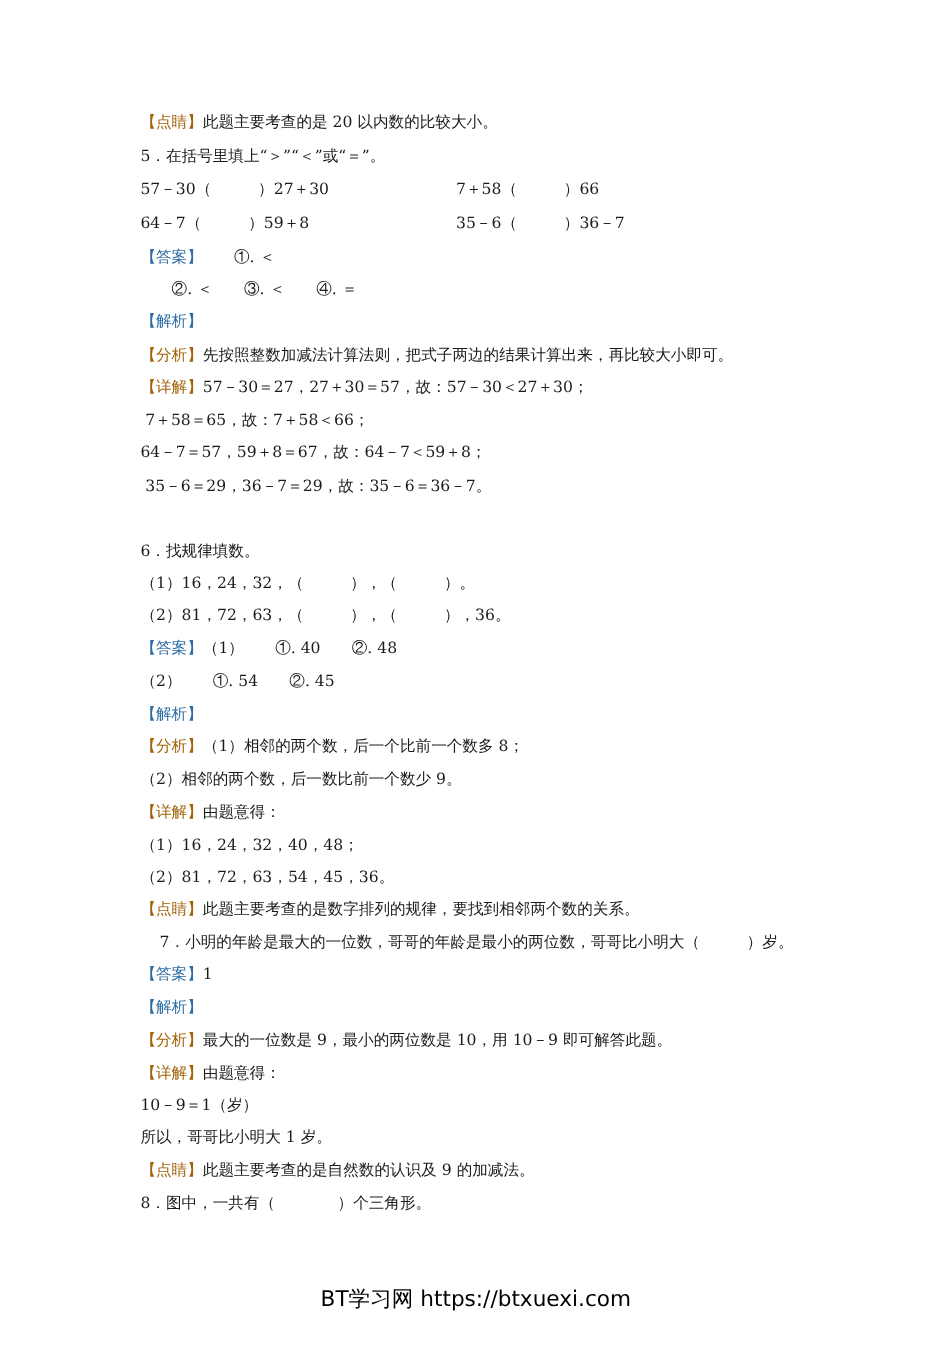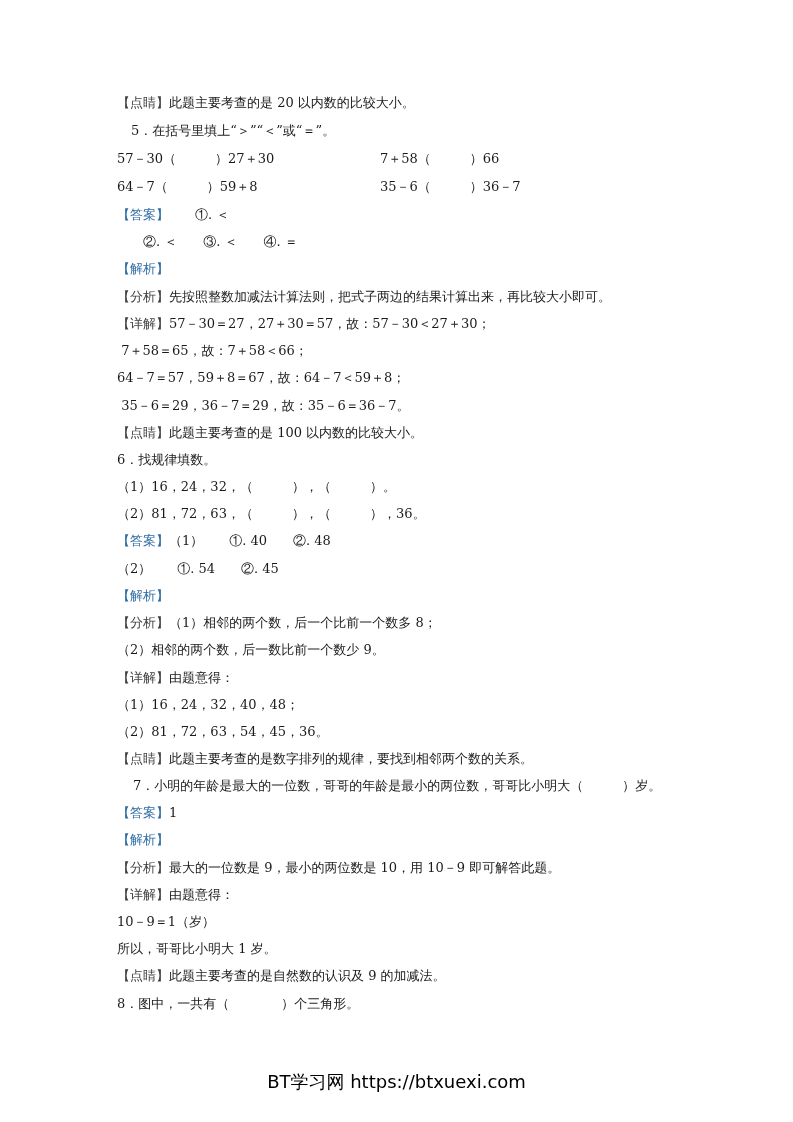--- a/index.html
+++ b/index.html
@@ -1,43 +1,42 @@
 <!DOCTYPE html>
 <html><head>
 <meta charset="utf-8">
 <style>
   html, body { margin:0; padding:0; background:#ffffff; }
   body { width:793px; height:1122px; position:relative; overflow:hidden;
          font-family:"DejaVu Serif","Liberation Serif",serif; color:#1a1a1a; }
   .page { position:absolute; left:0; top:0; width:793px; height:1122px; }
   .line { position:absolute; left:117px; font-size:13px; line-height:18px; white-space:pre; }
   .tag-blue { color:#2e6da4;margin-top:34px; }
-  .tag-black { color:#404040; }
+  .tag-black { color:#a16207; }
   .footer { position:absolute; left:0; width:793px; top:1070px; text-align:center;
             font-family:"DejaVu Sans","Liberation Sans",sans-serif; font-size:18px; color:#000000; }
 </style>
 </head>
 <body>
 
 <div class="page" id="page">
     <div class="line" style="top: 94px; left: 117px;"><span class="tag-black">【点睛】</span><span>此题主要考查的是 20 以内数的比较大小。</span></div>
-    <div class="line" style="top: 122px; left: 131px; text-align: center;"><span>5．在括号里填上“＞”“＜”或“＝”。</span></div>
+    <div class="line" style="top: 122px; left: 117px; text-align: center;"><span>5．在括号里填上“＞”“＜”或“＝”。</span></div>
     <div class="line" style="top: 150px; left: 117px;"><span>57－30（　　　）27＋30</span></div>
     <div class="line" style="top: 150px; left: 380px;">7＋58（　　　）66</div>
     <div class="line" style="top: 178px; left: 117px;"><span>64－7（　　　）59＋8</span></div>
     <div class="line" style="top: 178px; left: 380px;">35－6（　　　）36－7</div>
     <div class="line" style="top: 206px; left: 117px;"><span class="tag-blue">【答案】</span><span>　　①. ＜</span></div>
     <div class="line" style="top: 233px; left: 117px;"><span>　　②. ＜　　③. ＜　　④. ＝</span></div>
     <div class="line" style="top: 260px; left: 117px;"><span class="tag-blue">【解析】</span><span></span></div>
     <div class="line" style="top: 288px; left: 117px;"><span class="tag-black">【分析】</span><span>先按照整数加减法计算法则，把式子两边的结果计算出来，再比较大小即可。</span></div>
     <div class="line" style="top: 315px; left: 117px;"><span class="tag-black">【详解】</span><span>57－30＝27，27＋30＝57，故：57－30＜27＋30；</span></div>
     <div class="line" style="top: 342px; left: 117px;"><span> 7＋58＝65，故：7＋58＜66；</span></div>
     <div class="line" style="top: 369px; left: 117px;"><span>64－7＝57，59＋8＝67，故：64－7＜59＋8；</span></div>
     <div class="line" style="top: 397px; left: 117px;"><span> 35－6＝29，36－7＝29，故：35－6＝36－7。</span></div>
-    <div class="line" style="top: 424px; left: 117px;"><span class="tag-black">【点睛】</span><span>此题主要考查的是 100 以内数的比较大小。</span></div>
     <div class="line" style="top: 451px; left: 117px;"><span>6．找规律填数。</span></div>
     <div class="line" style="top: 478px; left: 117px;"><span>（1）16，24，32，（　　　），（　　　）。</span></div>
     <div class="line" style="top: 505px; left: 117px;"><span>（2）81，72，63，（　　　），（　　　），36。</span></div>
     <div class="line" style="top: 532px; left: 117px;"><span class="tag-blue">【答案】</span><span>（1）　　①. 40　　②. 48</span></div>
     <div class="line" style="top: 560px; left: 117px;"><span>（2）　　①. 54　　②. 45</span></div>
     <div class="line" style="top: 587px; left: 117px;"><span class="tag-blue">【解析】</span><span></span></div>
     <div class="line" style="top: 614px; left: 117px;"><span class="tag-black">【分析】</span><span>（1）相邻的两个数，后一个比前一个数多 8；</span></div>
     <div class="line" style="top: 641px; left: 117px;"><span>（2）相邻的两个数，后一数比前一个数少 9。</span></div>
     <div class="line" style="top: 669px; left: 117px;"><span class="tag-black">【详解】</span><span>由题意得：</span></div>
     <div class="line" style="top: 696px; left: 117px;"><span>（1）16，24，32，40，48；</span></div>

